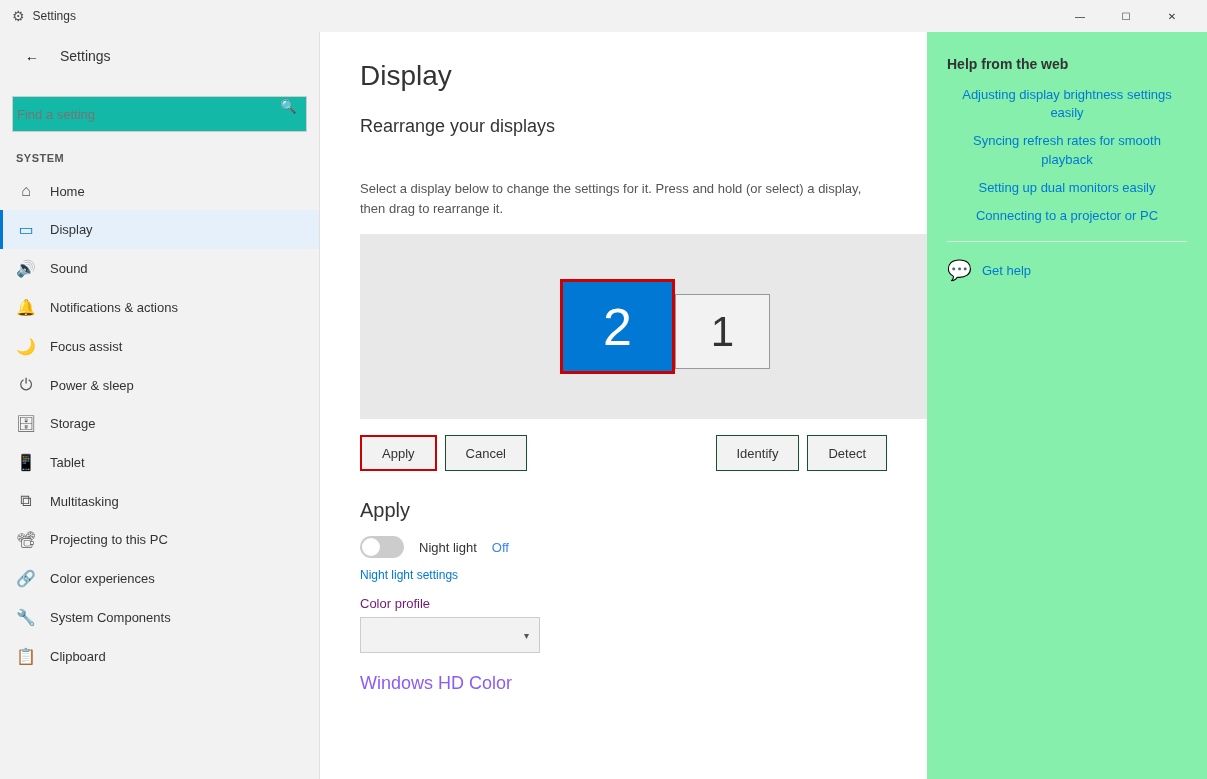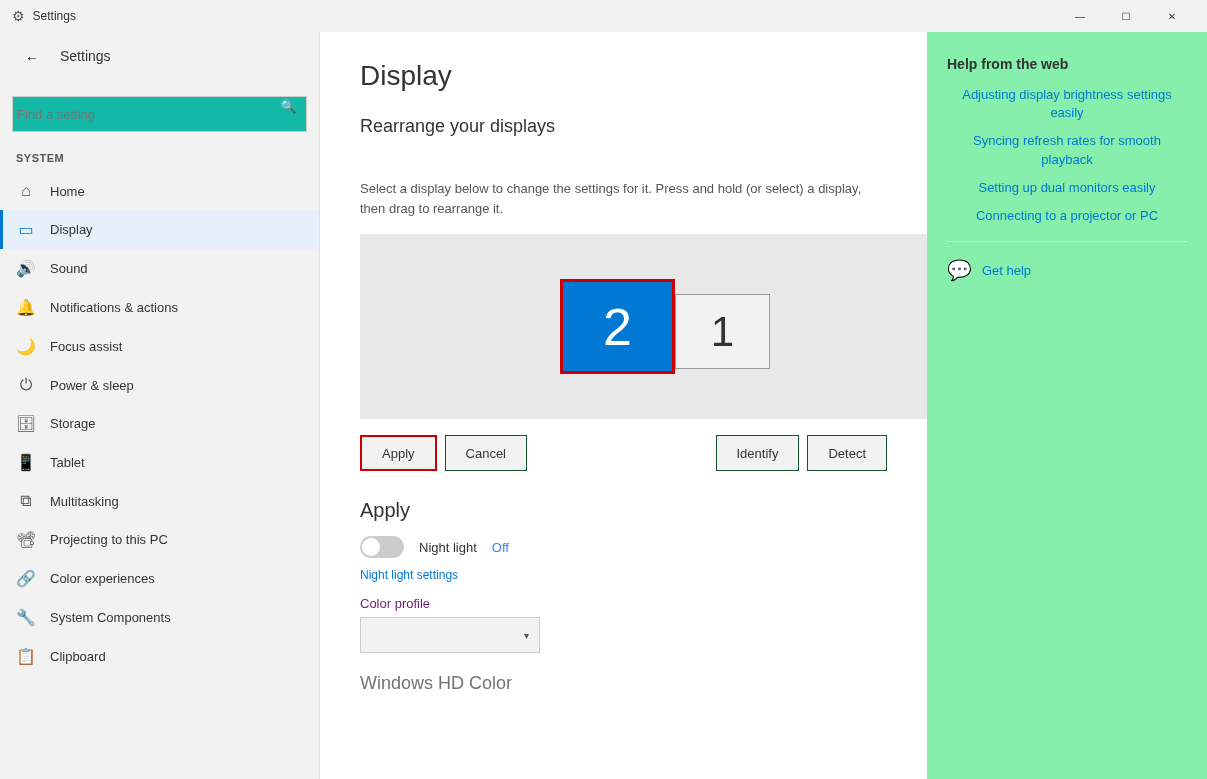--- a/index.html
+++ b/index.html
@@ -280,21 +280,21 @@
     .get-help-icon { font-size: 20px; color: #555; }
     .get-help-text { font-size: 13px; color: #0078d4; }
 
     
     ::-webkit-scrollbar { width: 6px; }
     ::-webkit-scrollbar-thumb { background: #ccc; border-radius: 3px; }
 
     .windows-hd-title {
       font-size: 18px;
       font-weight: 300;
-      color: #737373;
+      color: #8b5cf6;
       margin-top: 10px;
     }
   </style>
 </head>
 <body>
 
 <div class="titlebar">
   <span class="titlebar-icon">⚙</span>
   <span class="titlebar-title">Settings</span>
   <div class="titlebar-controls">

